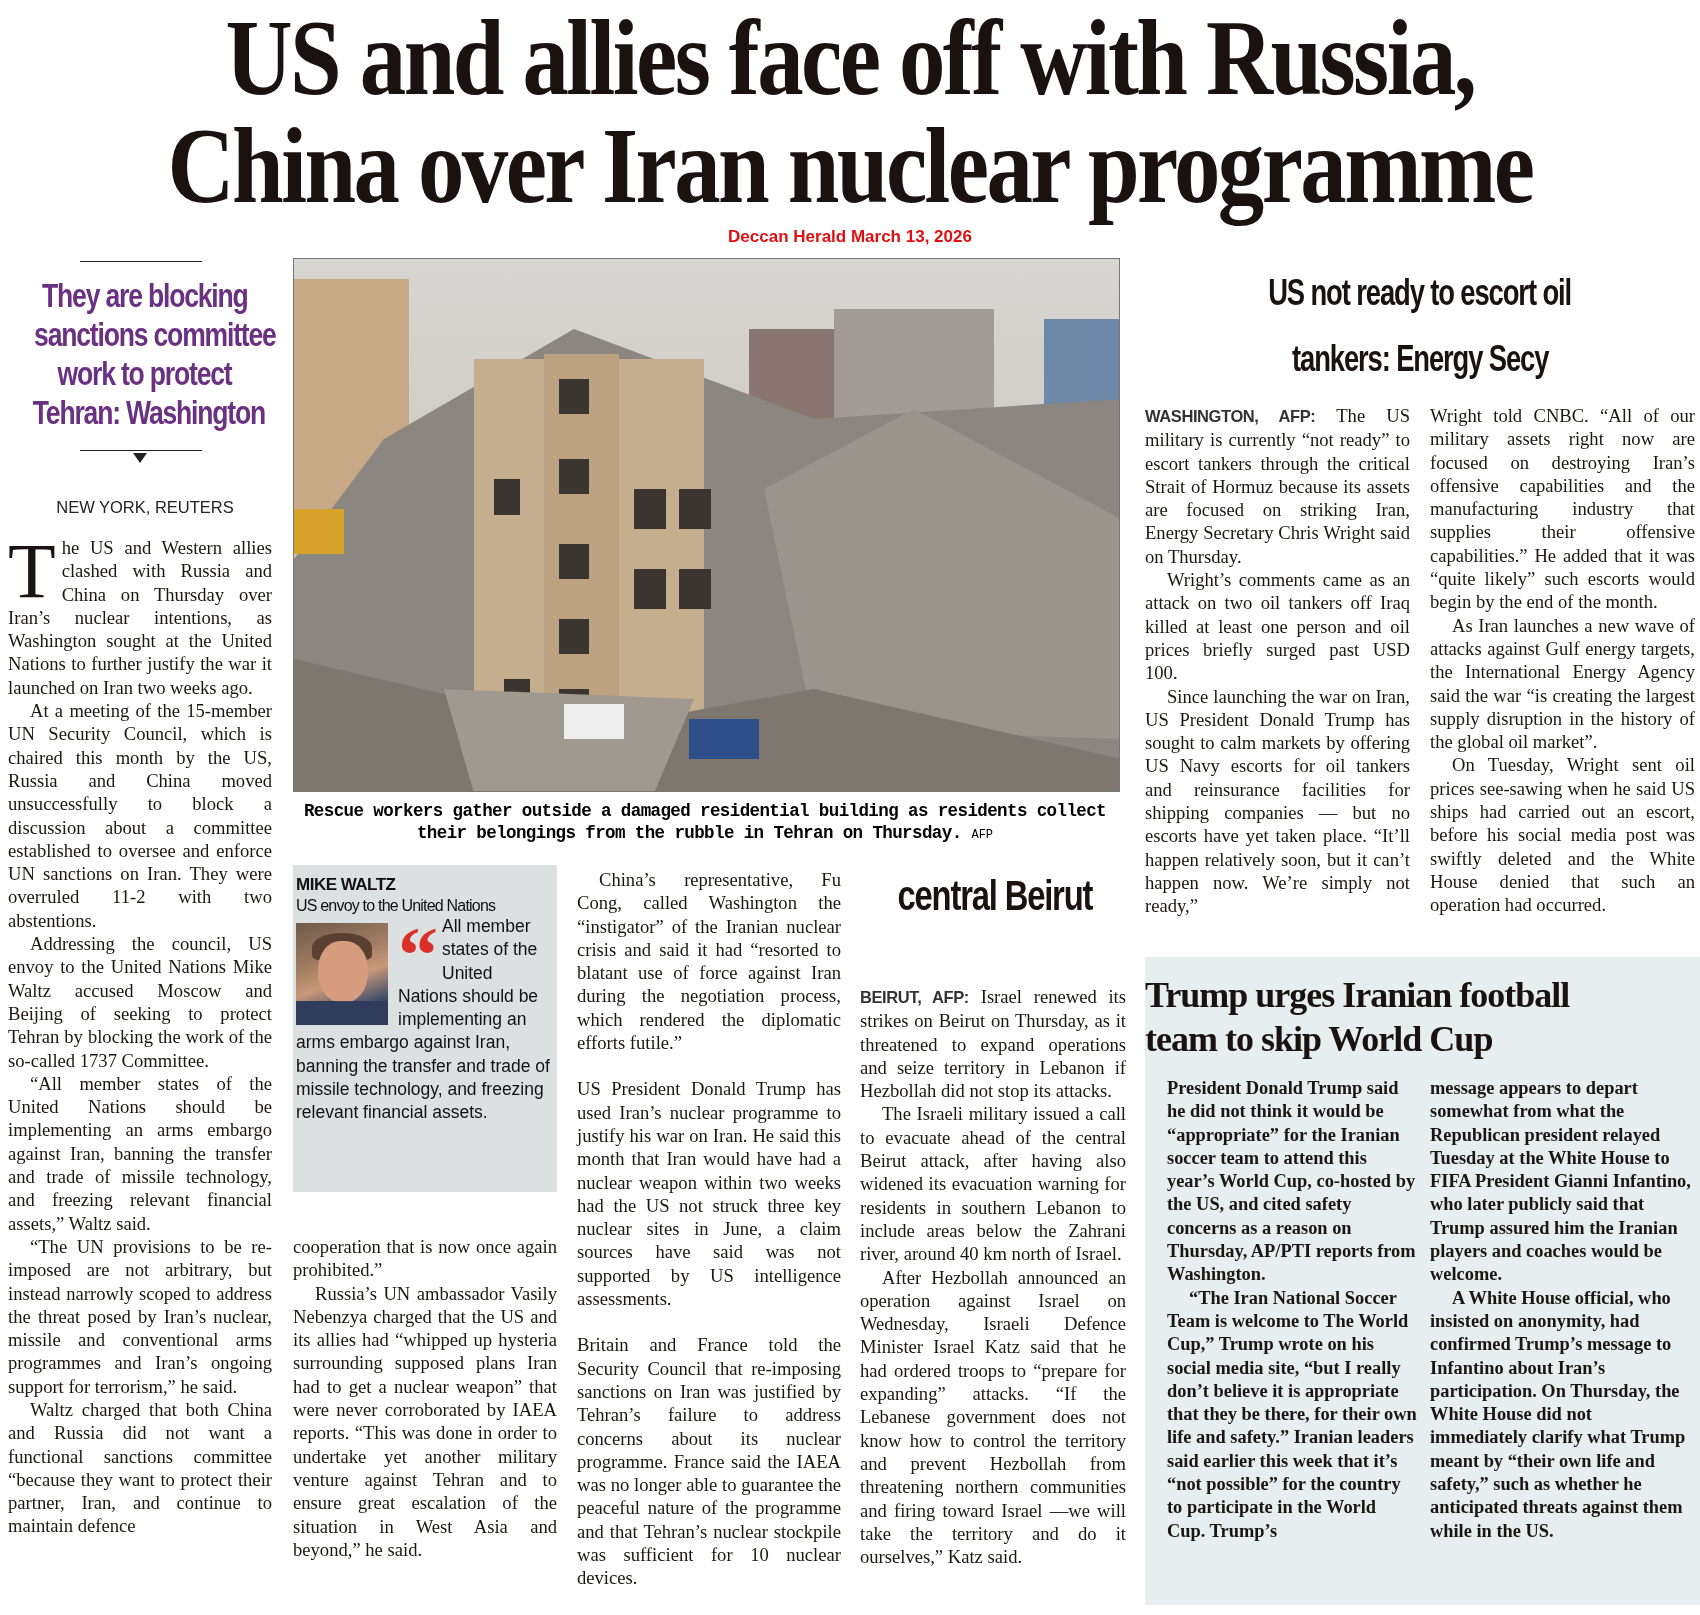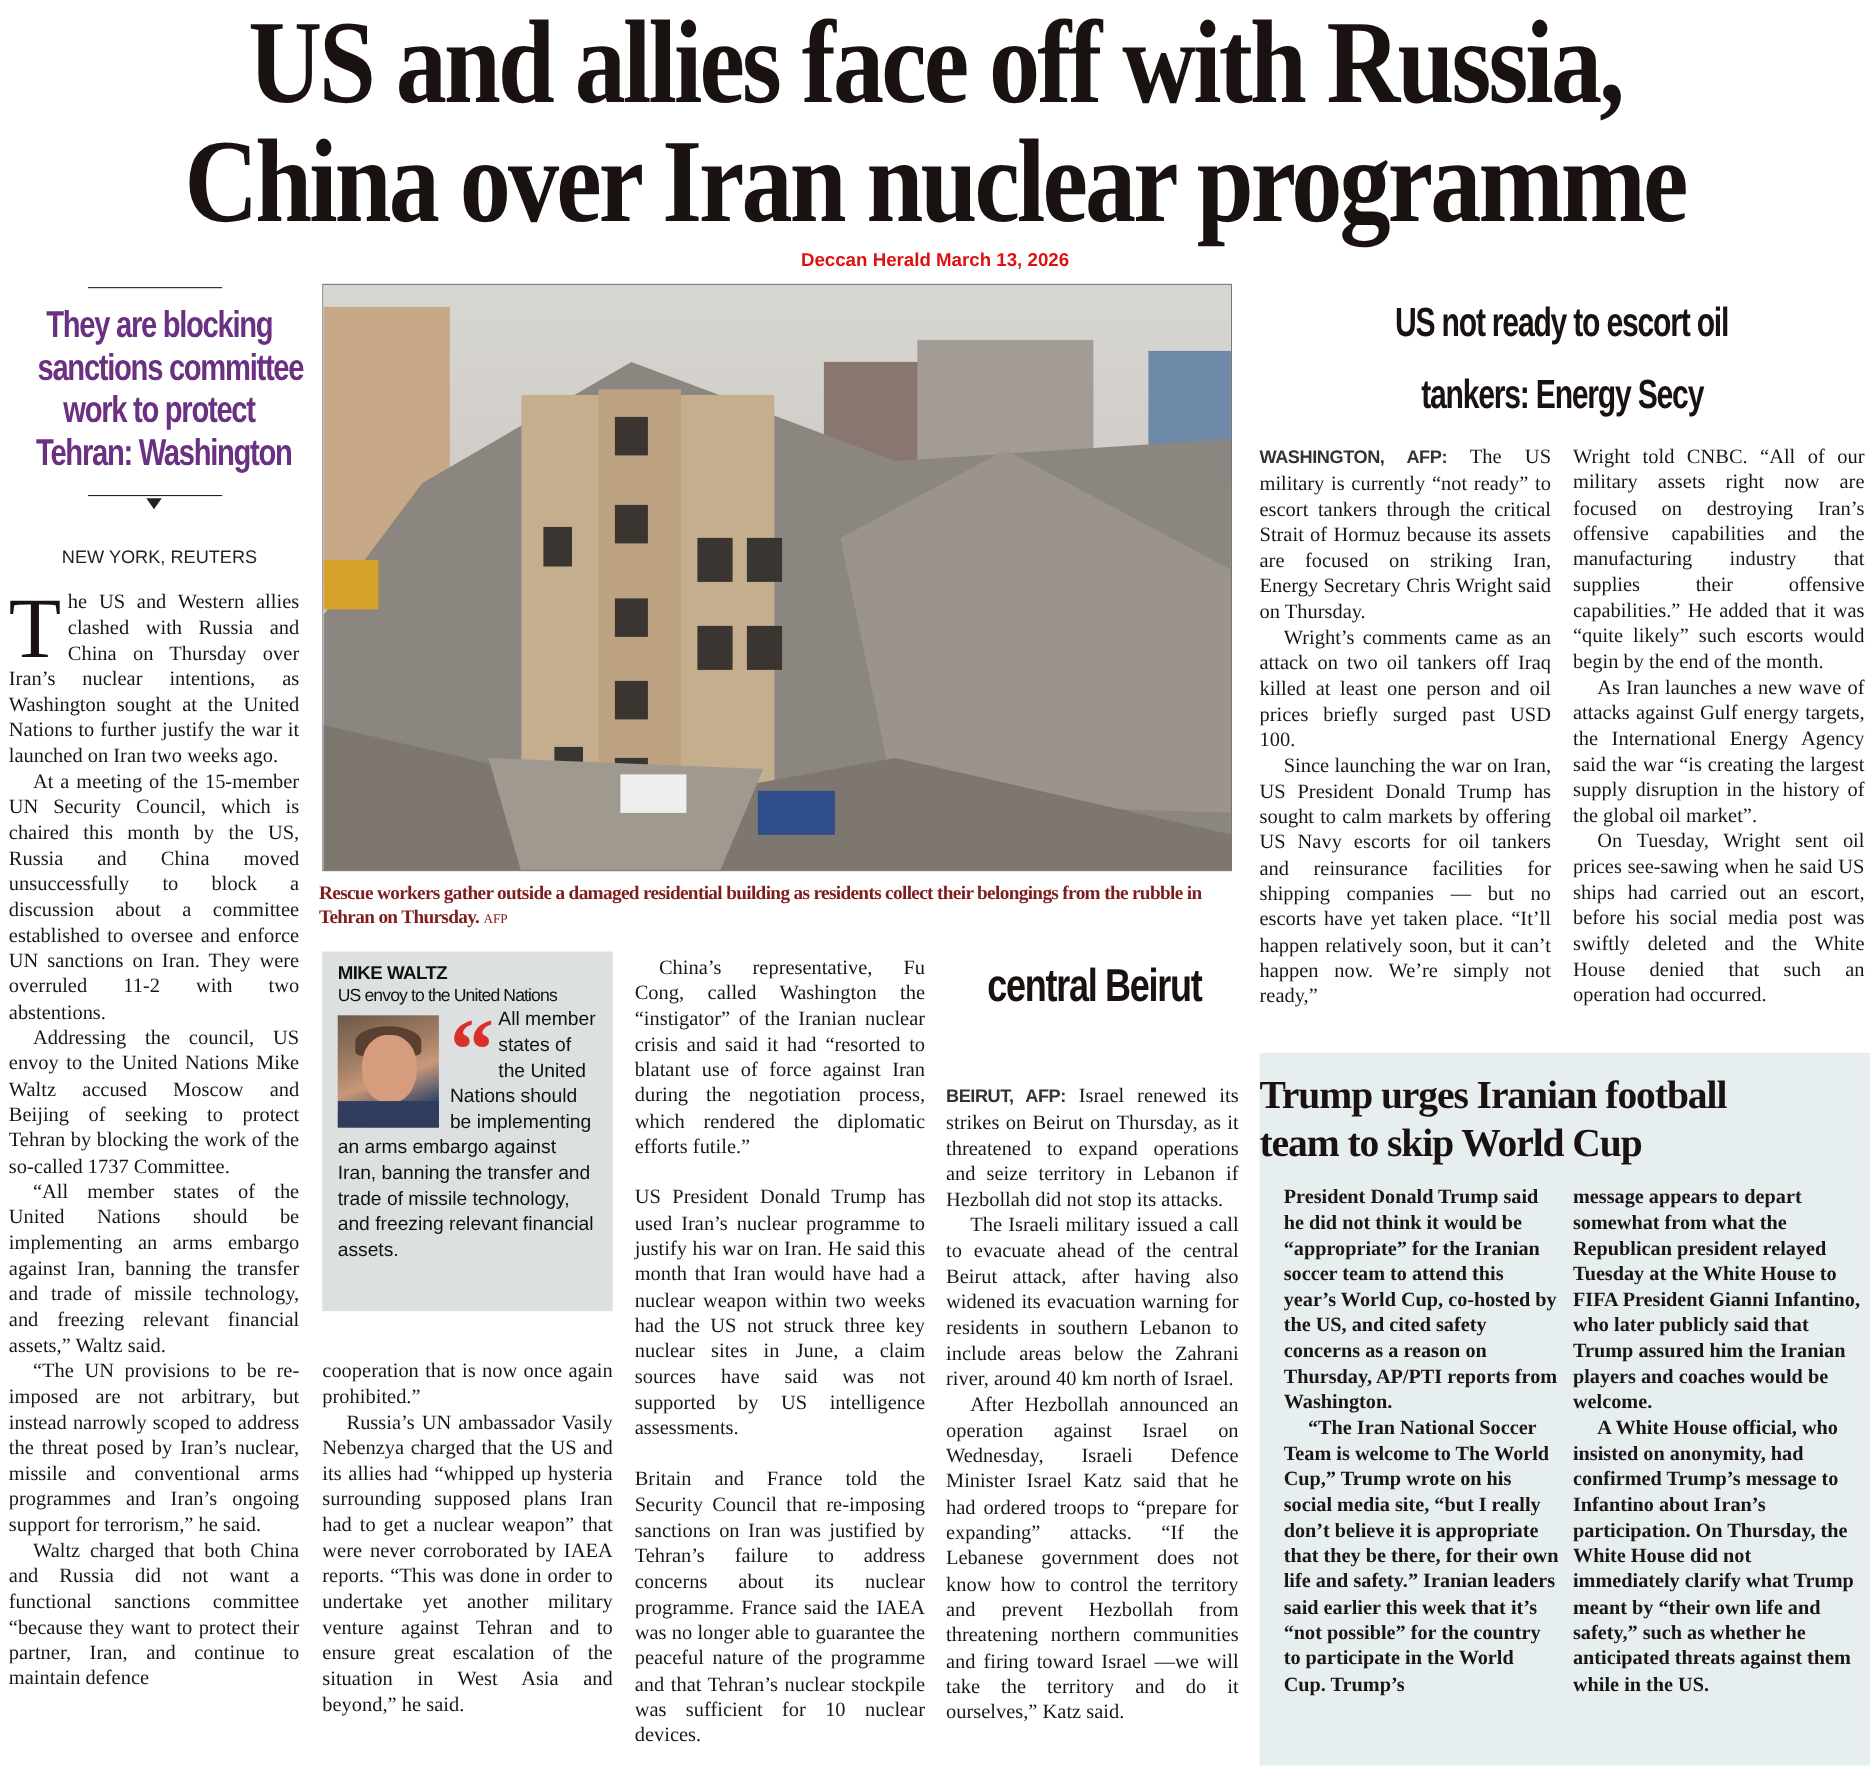--- a/index.html
+++ b/index.html
@@ -38,26 +38,26 @@
   }
   .pull-head span { display: inline-block; transform: scaleX(0.78); white-space: nowrap; }
   .arrow-down { left: 133px; top: 453px; width: 0; height: 0;
     border-left: 7px solid transparent; border-right: 7px solid transparent; border-top: 10px solid #222; }
   .byline-left { left: 0; top: 498px; width: 290px; text-align: center;
     font-family: "Liberation Sans", sans-serif; font-size: 16.5px; color: #222; }
   .dropcap { float: left; font-family: "Liberation Serif", serif; font-size: 78px; line-height: 62px; margin: 4px 6px 0 0; color:#1a1210; }
 
   
   .photo { left: 293px; top: 258px; width: 827px; height: 534px; overflow: hidden; border: 1px solid #777; box-sizing: border-box; }
-  .caption { left: 290px; top: 800px; width: 830px; text-align: left;
-    font-family: Liberation Serif, serif; font-weight: bold; font-size: 17.5px; line-height: 22px; letter-spacing: -0.6px; color: #7f1d1d; }
+  .caption { left: 290px; top: 800px; width: 830px; text-align: center;
+    font-family: Liberation Mono, monospace; font-weight: bold; font-size: 17.5px; line-height: 22px; letter-spacing: -0.6px; color: #000000; }
   .caption .credit { font-weight: normal; font-size: 12px; letter-spacing: 0; }
 
   
-  .quote-box { left: 293px; top: 865px; width: 264px; height: 327px; background: #dde0e0; box-sizing: border-box; padding: 10px 14px; }
+  .quote-box { left: 293px; top: 865px; width: 264px; height: 327px; background: #dde0e0; box-sizing: border-box; padding: 10px 3px; }
   .quote-name { font-family: "Liberation Sans", sans-serif; font-weight: bold; font-size: 17px; letter-spacing: -0.5px; color:#111; }
   .quote-role { font-family: "Liberation Sans", sans-serif; font-size: 16px; letter-spacing: -0.8px; color:#111; margin-top: 2px; }
   .quote-photo { float: left; width: 92px; height: 102px; margin: 8px 10px 4px 0; background: linear-gradient(160deg,#6d5a48 0%,#a07c63 35%,#c9987a 55%,#3b4a6a 80%,#2c3552 100%); position: relative; overflow:hidden; }
   .quote-photo .face { position:absolute; left:22px; top:18px; width:50px; height:62px; border-radius: 45% 45% 48% 48%; background:#d59c7d; }
   .quote-photo .hair { position:absolute; left:16px; top:10px; width:60px; height:28px; border-radius: 50% 50% 20% 20%; background:#5a4030; }
   .quote-photo .suit { position:absolute; left:0; top:78px; width:92px; height:30px; background:#2f3c5c; }
   .quote-marks { font-family: "Liberation Serif", serif; font-weight: bold; font-size: 80px; line-height: 56px; color: #d9302a; float:left; margin: 12px 4px 0 0; height: 46px; }
   .quote-text { font-family: "Liberation Sans", sans-serif; font-size: 17.5px; line-height: 23.3px; color:#111; }
 
   .col2-below { left: 293px; top: 1235px; width: 264px; }

